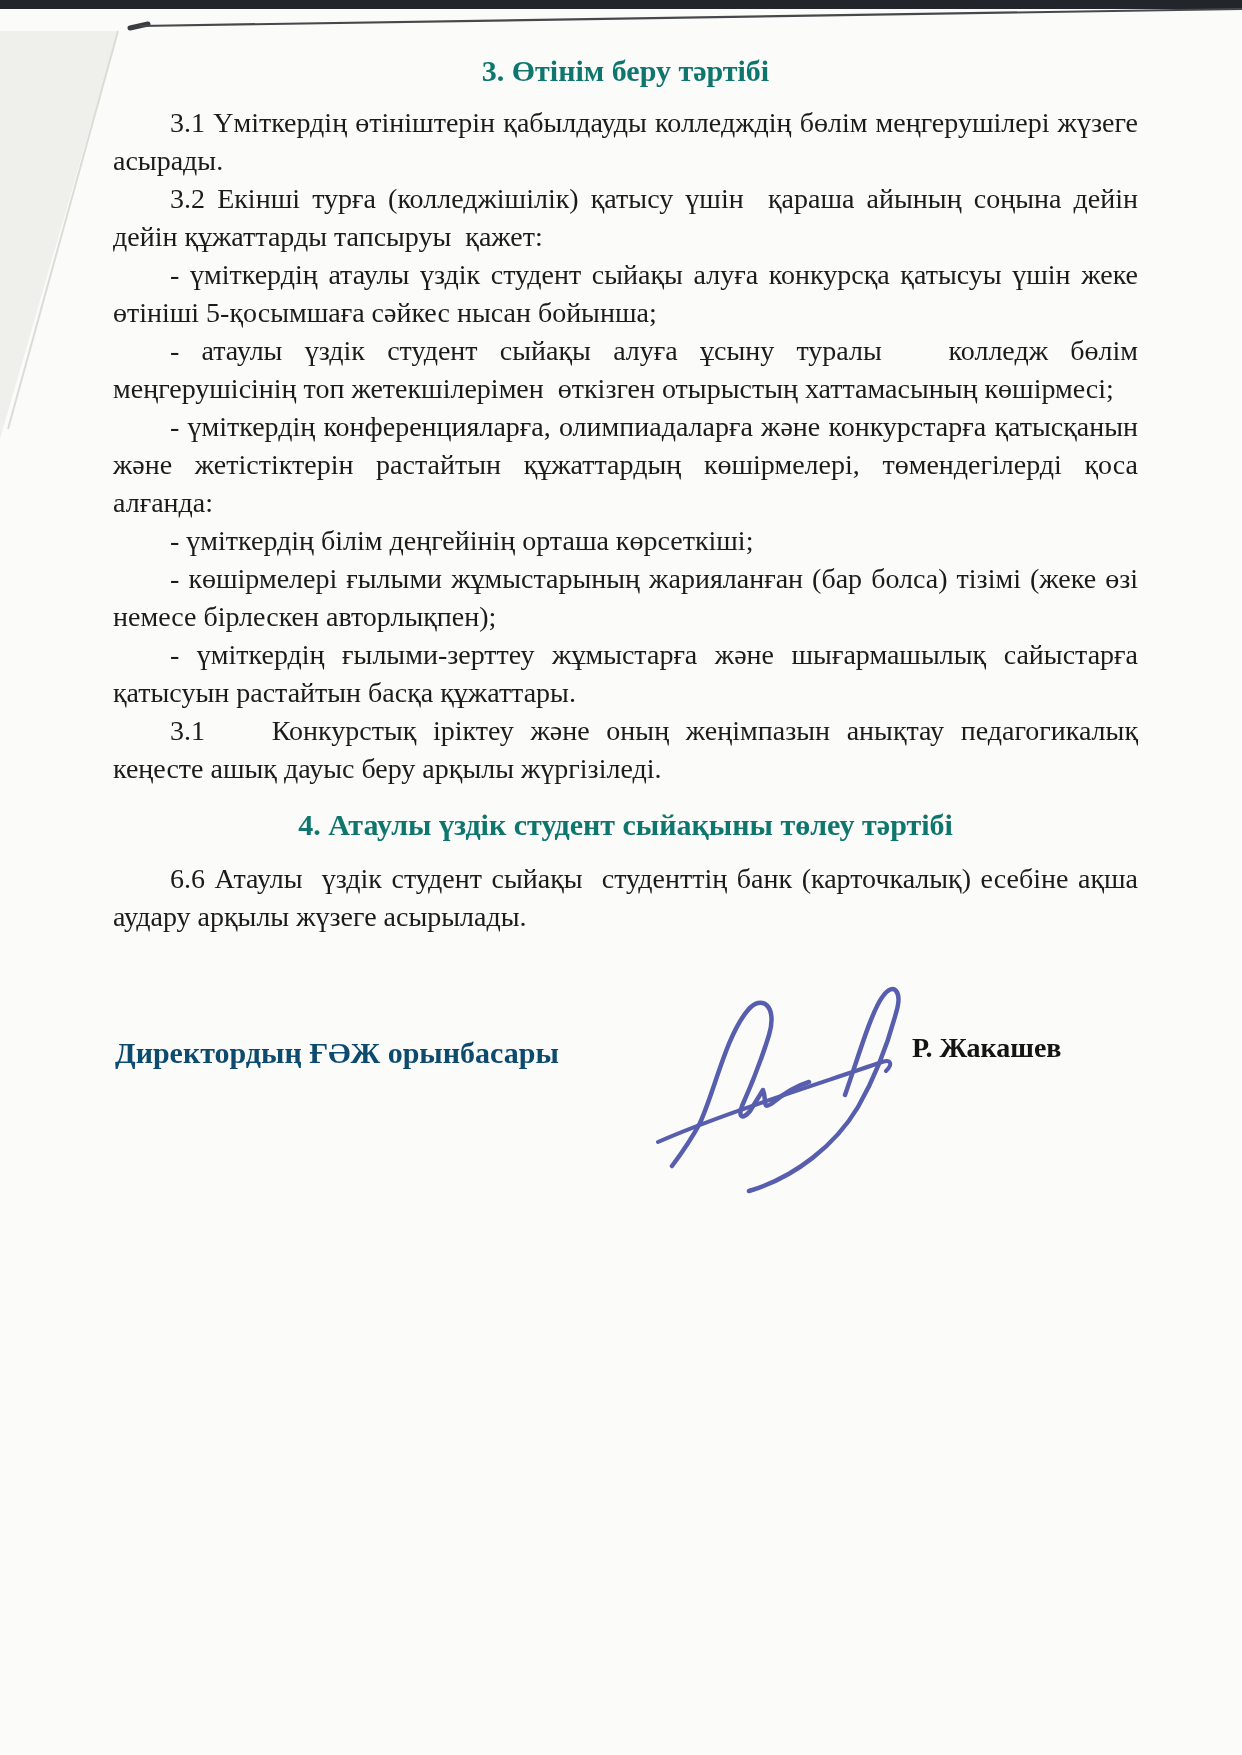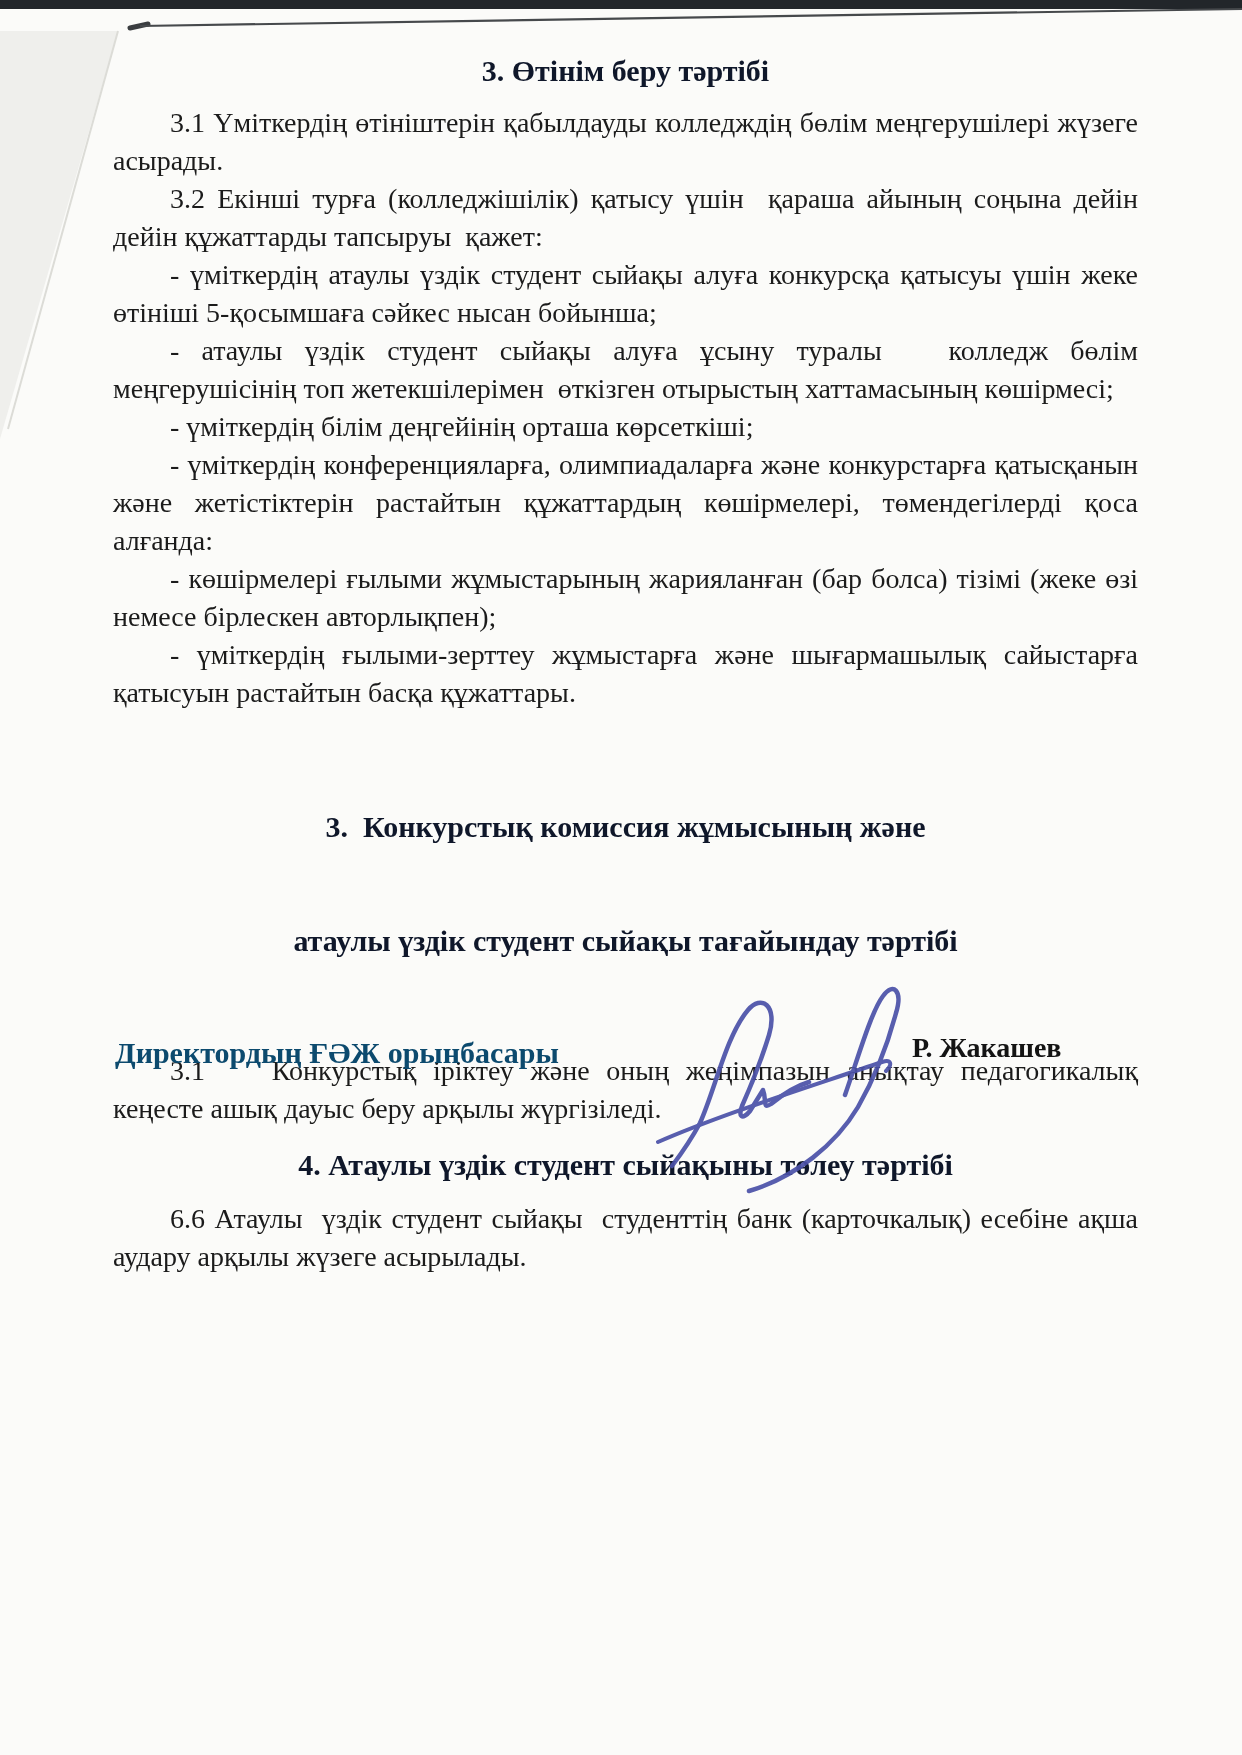--- a/index.html
+++ b/index.html
@@ -43,21 +43,21 @@
     position: absolute;
     left: 113px;
     top: 52px;
     width: 1025px;
   }
   .h-center {
     font-size: 30px;
     font-weight: bold;
     line-height: 38px;
     text-align: center;
-    color: #0f172a;
+    color: #0f766e;
     margin: 0 0 14px 0;
     white-space: pre-wrap;
   }
   .h-mid {
     margin: 20px 0 16px 0;
   }
   .h-pay {
     margin: 18px 0 16px 0;
   }
   .para {
@@ -112,29 +112,25 @@
     <line x1="118" y1="22" x2="8" y2="420" stroke="#dcdcd7" stroke-width="2"></line>
   </svg>
 
   <div class="content">
     <h1 class="h-center">3. Өтінім беру тәртібі</h1>
 
     <p class="para">3.1 Үміткердің өтініштерін қабылдауды колледждің бөлім меңгерушілері жүзеге асырады.</p>
     <p class="para">3.2 Екінші турға (колледжішілік) қатысу үшін  қараша айының соңына дейін дейін құжаттарды тапсыруы  қажет:</p>
     <p class="para">- үміткердің атаулы үздік студент сыйақы алуға конкурсқа қатысуы үшін жеке өтініші 5-қосымшаға сәйкес нысан бойынша;</p>
     <p class="para">- атаулы үздік студент сыйақы алуға ұсыну туралы   колледж бөлім меңгерушісінің топ жетекшілерімен  өткізген отырыстың хаттамасының көшірмесі;</p>
+    <p class="para">- үміткердің конференцияларға, олимпиадаларға және конкурстарға қатысқанын және жетістіктерін растайтын құжаттардың көшірмелері, төмендегілерді қоса алғанда:</p>
     <p class="para">- үміткердің білім деңгейінің орташа көрсеткіші;</p>
-    <p class="para">- үміткердің конференцияларға, олимпиадаларға және конкурстарға қатысқанын және жетістіктерін растайтын құжаттардың көшірмелері, төмендегілерді қоса алғанда:</p>
     <p class="para">- көшірмелері ғылыми жұмыстарының жарияланған (бар болса) тізімі (жеке өзі немесе бірлескен авторлықпен);</p>
     <p class="para">- үміткердің ғылыми-зерттеу жұмыстарға және шығармашылық сайыстарға қатысуын растайтын басқа құжаттары.</p>
 
-    <div class="h-center h-mid">
-      <div>3.  Конкурстық комиссия жұмысының және</div>
-      <div>атаулы үздік студент сыйақы тағайындау тәртібі</div>
-    </div>
 
     <p class="para">3.1    Конкурстық іріктеу және оның жеңімпазын анықтау педагогикалық кеңесте ашық дауыс беру арқылы жүргізіледі.</p>
 
     <h2 class="h-center h-pay">4. Атаулы үздік студент сыйақыны төлеу тәртібі</h2>
 
     <p class="para">6.6 Атаулы  үздік студент сыйақы  студенттің банк (карточкалық) есебіне ақша аудару арқылы жүзеге асырылады.</p>
   </div>
 
   <div class="sig-role">Директордың ҒӘЖ орынбасары</div>
 

